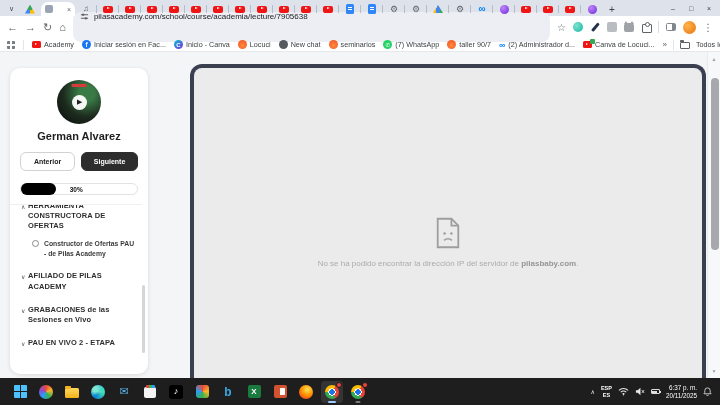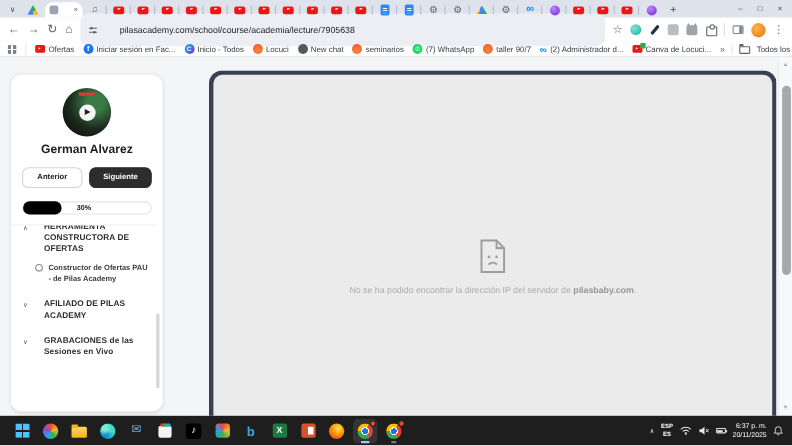--- a/index.html
+++ b/index.html
@@ -26,21 +26,21 @@
   .i-ads{width:10px;height:8px;clip-path:polygon(50% 0,100% 100%,0 100%);background:linear-gradient(100deg,#fbbc04 0 35%,#4285f4 35% 68%,#34a853 68%)}
   .i-app-purple{width:9px;height:9px;border-radius:50%;background:radial-gradient(circle at 35% 30%,#c084fc,#6d28d9)}
   .i-site{width:8px;height:8px;border-radius:2px;background:#9aa4b2}
   .newtab{width:18px;height:14px;display:flex;align-items:center;justify-content:center;font-size:10px;color:#3c4043}
   .win{display:flex;margin-left:auto;align-items:center;height:16px;padding-right:2px}
   .win span{width:18px;text-align:center;font-size:7px;color:#3c4043}
 
   
   .toolbar{height:22px;background:#fff;display:flex;align-items:center;padding:0 7px;gap:7px}
   .nav-ic{font-size:11px;color:#5f6368;line-height:1}
-  .omnibox{flex:1;height:30px;background:#eceef4;border-radius:8px;display:flex;align-items:center;padding:0 7px;gap:20px;min-width:0}
+  .omnibox{flex:1;height:30px;background:#eceef4;border-radius:8px;display:flex;padding:0 7px;gap:5px;min-width:0}
   .url{font-size:8px;color:#202124;white-space:nowrap;overflow:hidden}
   .right-ics{display:flex;align-items:center;gap:7px}
   .star{font-size:10px;color:#5f6368}
   .ext-teal{width:10px;height:10px;border-radius:50%;background:radial-gradient(circle at 35% 35%,#7fe3d2,#12b5a0)}
   .ext-pen{width:10px;height:10px;position:relative}
   .ext-pen::after{content:"";position:absolute;left:4px;top:0;width:2.5px;height:10px;background:#23324a;border-radius:1px;transform:rotate(40deg)}
   .ext-gray{width:10px;height:10px;border-radius:2px;background:#b9bdc2}
   .ext-cat{width:10px;height:9px;border-radius:3px 3px 2px 2px;background:#9fa3a8;position:relative;margin-top:1px}
   .ext-cat::before,.ext-cat::after{content:"";position:absolute;top:-2px;border-bottom:3px solid #9fa3a8;border-left:2px solid transparent;border-right:2px solid transparent}
   .ext-cat::before{left:0}.ext-cat::after{right:0}
@@ -86,21 +86,21 @@
   .btnrow{display:flex;justify-content:center;gap:6px;margin:0 10px 12px}
   .btn{height:19px;border-radius:6px;font-size:7px;font-weight:bold;display:flex;align-items:center;justify-content:center}
   .btn-prev{width:62px;background:#fff;border:1px solid #d2d2d2;color:#222}
   .btn-next{width:64px;background:#2d2d2d;color:#fff;border:1px solid #2d2d2d}
   .progress{margin:0 10px 12px;height:12px;border:1px solid #e3e3e3;border-radius:7px;position:relative;background:#fff}
   .pfill{position:absolute;left:0;top:-1px;bottom:-1px;width:30%;background:#000;border-radius:7px}
   .plabel{position:absolute;left:42%;top:50%;transform:translateY(-50%);font-size:6.5px;font-weight:bold;color:#111}
   .nav{position:absolute;top:136px;left:0;right:6px;bottom:0;overflow:hidden;padding:0 4px 0 11px;border-top:1px solid #f0f0f0}
   .sec{margin-bottom:13px}
   .sec:first-child{margin-top:-4px}
-  .sec-head{display:flex;gap:12px;align-items:flex-start}
+  .sec-head{display:flex;gap:0;align-items:flex-start}
   .chev{font-size:6px;color:#555;margin-top:2px;width:7px;flex:none}
   .sec-title{font-size:7.5px;font-weight:bold;color:#2e2e2e;line-height:1.35;letter-spacing:.1px}
   .lesson{display:flex;gap:5px;margin:8px 0 0 11px;align-items:flex-start}
   .bullet{width:7px;height:7px;border:1.2px solid #8a8a8a;border-radius:50%;flex:none;margin-top:1px}
   .lesson-label{font-size:6.8px;font-weight:bold;color:#3c3c3c;line-height:1.4}
   .card-scroll{position:absolute;right:3px;top:217px;width:3px;height:68px;background:#d6d6d6;border-radius:2px}
 
   .frame{position:absolute;left:190px;top:12px;right:14px;bottom:-10px;border:4px solid #3a4050;border-bottom:none;border-radius:12px 12px 0 0;background:#ebebeb;overflow:hidden}
   .err{position:absolute;inset:0;display:flex;flex-direction:column;align-items:center;justify-content:center;transform:translateY(14px)}
   .err svg{width:28px;height:32px}
@@ -271,29 +271,29 @@
       <span class="menu">⋮</span>
     </div>
   </div>
 
   <div class="bookmarks">
     <span class="apps-grid"></span>
     <span class="bm-div"></span>
     <div style="display:flex;gap:8px;align-items:center">
         <div class="bm">
           <span class="bi b-youtube"></span>
-          <span class="bl">Ofertas</span>
+          <span class="bl">Academy</span>
         </div>
         <div class="bm">
           <span class="bi b-facebook">f</span>
           <span class="bl">Iniciar sesión en Fac...</span>
         </div>
         <div class="bm">
           <span class="bi b-canva">C</span>
-          <span class="bl">Inicio - Todos</span>
+          <span class="bl">Inicio - Canva</span>
         </div>
         <div class="bm">
           <span class="bi b-hotmart"></span>
           <span class="bl">Locuci</span>
         </div>
         <div class="bm">
           <span class="bi b-chat"></span>
           <span class="bl">New chat</span>
         </div>
         <div class="bm">
@@ -359,20 +359,26 @@
           <div class="sec">
             <div class="sec-head">
               <span class="chev">∨</span>
               <span class="sec-title">AFILIADO DE PILAS ACADEMY</span>
             </div>
           </div>
           <div class="sec">
             <div class="sec-head">
               <span class="chev">∨</span>
               <span class="sec-title">GRABACIONES de las Sesiones en Vivo</span>
+            </div>
+          </div>
+          <div class="sec">
+            <div class="sec-head">
+              <span class="chev">∨</span>
+              <span class="sec-title">PAU EN VIVO 2 - ETAPA</span>
             </div>
           </div>
         </div>
       <div class="card-scroll"></div>
     </aside>
 
     <div class="frame">
       <div class="err">
         <svg viewBox="0 0 24 28">
           <path d="M3 1.5h12l6 6V26.5H3z" fill="none" stroke="#9e9e9e" stroke-width="1.6"></path>

